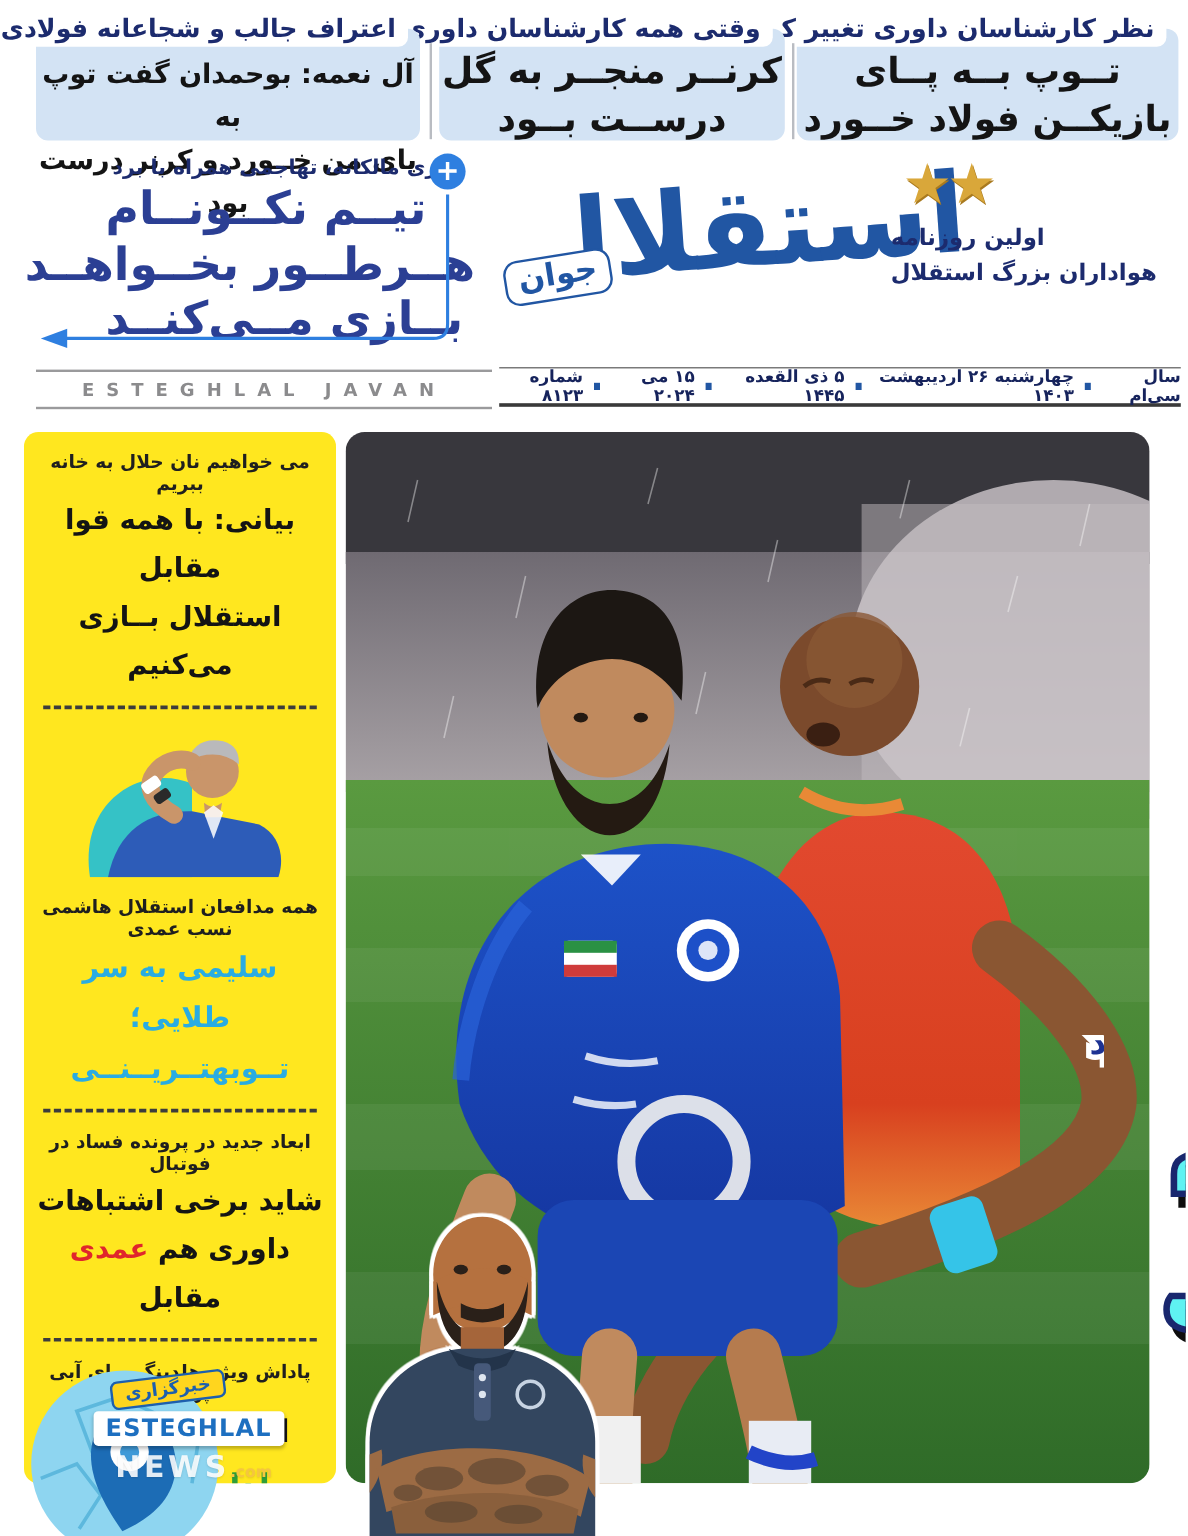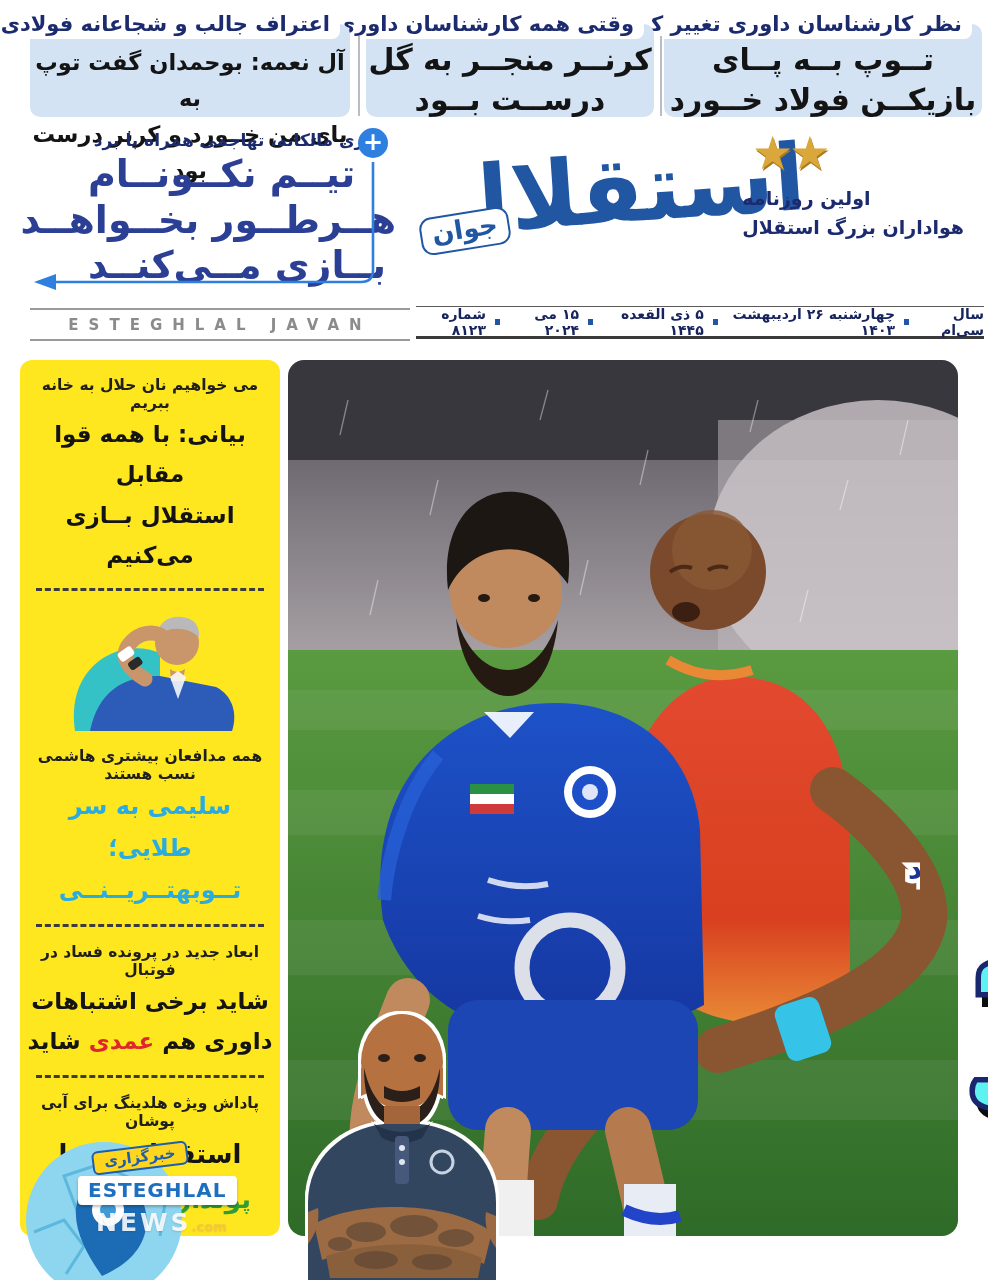--- a/index.html
+++ b/index.html
@@ -144,31 +144,31 @@
       <path d="M70,140 C78,100 105,84 140,85 L196,96 C212,104 218,122 212,140 Z" fill="#2d5cb8"></path>
       <circle cx="157" cy="52" r="22" fill="#c9956a"></circle>
       <path d="M135,48 Q140,24 162,26 Q180,28 179,46 Q168,36 152,38 Q140,40 135,48 Z" fill="#b9b9bb"></path>
       <path d="M150,78 Q157,84 165,78 L163,90 L151,90 Z" fill="#c9956a"></path>
       <path d="M125,88 C108,78 98,64 112,50 C120,42 132,40 140,44" fill="none" stroke="#c9956a" stroke-width="15" stroke-linecap="round"></path>
       <rect x="98" y="58" width="16" height="10" rx="3" transform="rotate(-35 106 63)" fill="#ffffff"></rect>
       <rect x="108" y="68" width="14" height="9" rx="3" transform="rotate(-35 115 72)" fill="#2a2a2a"></rect>
       <path d="M150,86 L158,80 L166,86 L158,108 Z" fill="#ffffff" opacity="0.85"></path>
     </svg>
 
-    <div class="sb-kicker">همه مدافعان بیشتری هاشمی نسب هستند</div>
+    <div class="sb-kicker">همه مدافعان استقلال هاشمی نسب عمدی</div>
     <div class="sb-hl blue">
       <div>سلیمی به سر طلایی؛</div>
       <div>تــوبهتــریــنــی</div>
     </div>
     <div class="dash"></div>
 
     <div class="sb-kicker">ابعاد جدید در پرونده فساد در فوتبال</div>
     <div class="sb-hl black">
       <div>شاید برخی اشتباهات</div>
-      <div><span>داوری هم </span><span class="accent-red">عمدی</span><span> شاید</span></div>
+      <div><span>داوری هم </span><span class="accent-red">عمدی</span><span> مقابل</span></div>
     </div>
     <div class="dash"></div>
 
     <div class="sb-kicker">پاداش ویژه هلدینگ برای آبی پوشان</div>
     <div class="sb-hl black big">
       <div>استقلالــی‌هــا</div>
       <div><span class="accent-green">پولدار</span><span> می شوند</span></div>
     </div>
     <div class="dash"></div>
 

